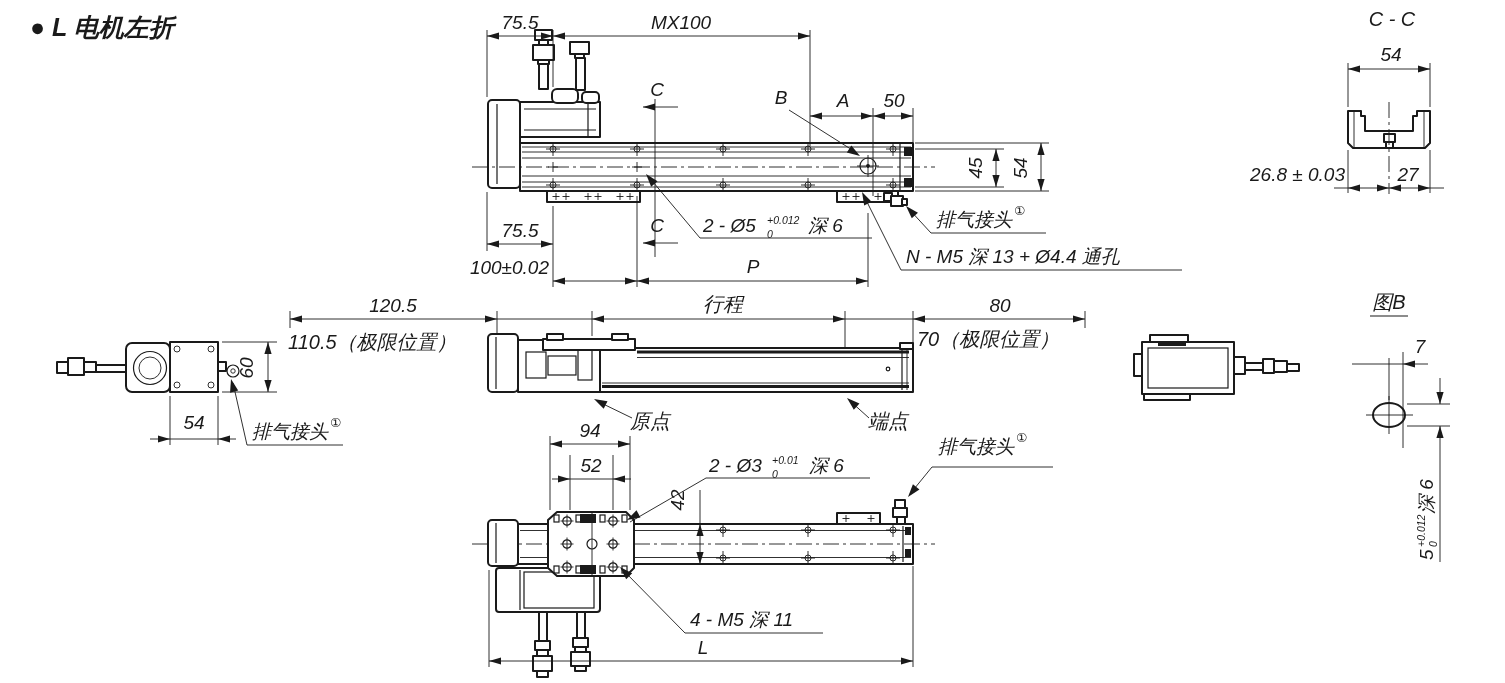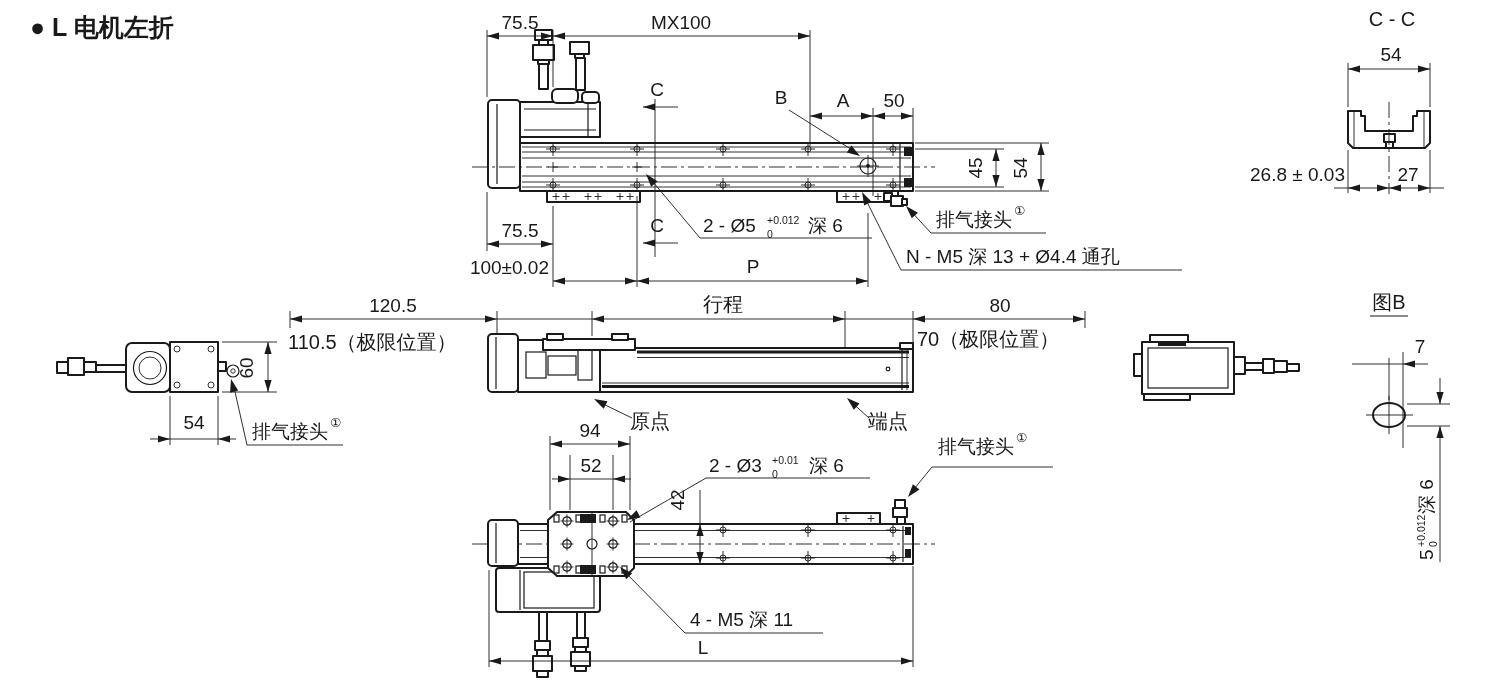--- a/index.html
+++ b/index.html
@@ -1,16 +1,16 @@
 <!DOCTYPE html>
 <html><head>
 <meta charset="utf-8">
 <style>
   html,body { margin:0; padding:0; background:#ffffff; }
-  .page { width:1505px; height:683px; position:relative; background:#fff; overflow:hidden; }
+  .page { width:1505px; height:683px; position:relative; background:#fff; overflow:hidden;font-style:italic; }
   svg text { font-family:"Liberation Sans","DejaVu Sans",sans-serif; fill:#1a1a1a; }
   .title { font-size:25px; font-weight:bold; }
   .d19 { font-size:19px; }
   .d20 { font-size:20px; }
   .sup { font-size:10.5px; }
   .note { font-size:12.5px; }
   .p  { stroke:#1a1a1a; stroke-width:2;   fill:none; stroke-linejoin:round; }
   .pf { stroke:#1a1a1a; stroke-width:2;   fill:#ffffff; stroke-linejoin:round; }
   .m  { stroke:#1a1a1a; stroke-width:1.2; fill:none; }
   .t  { stroke:#1a1a1a; stroke-width:0.9; fill:none; }

